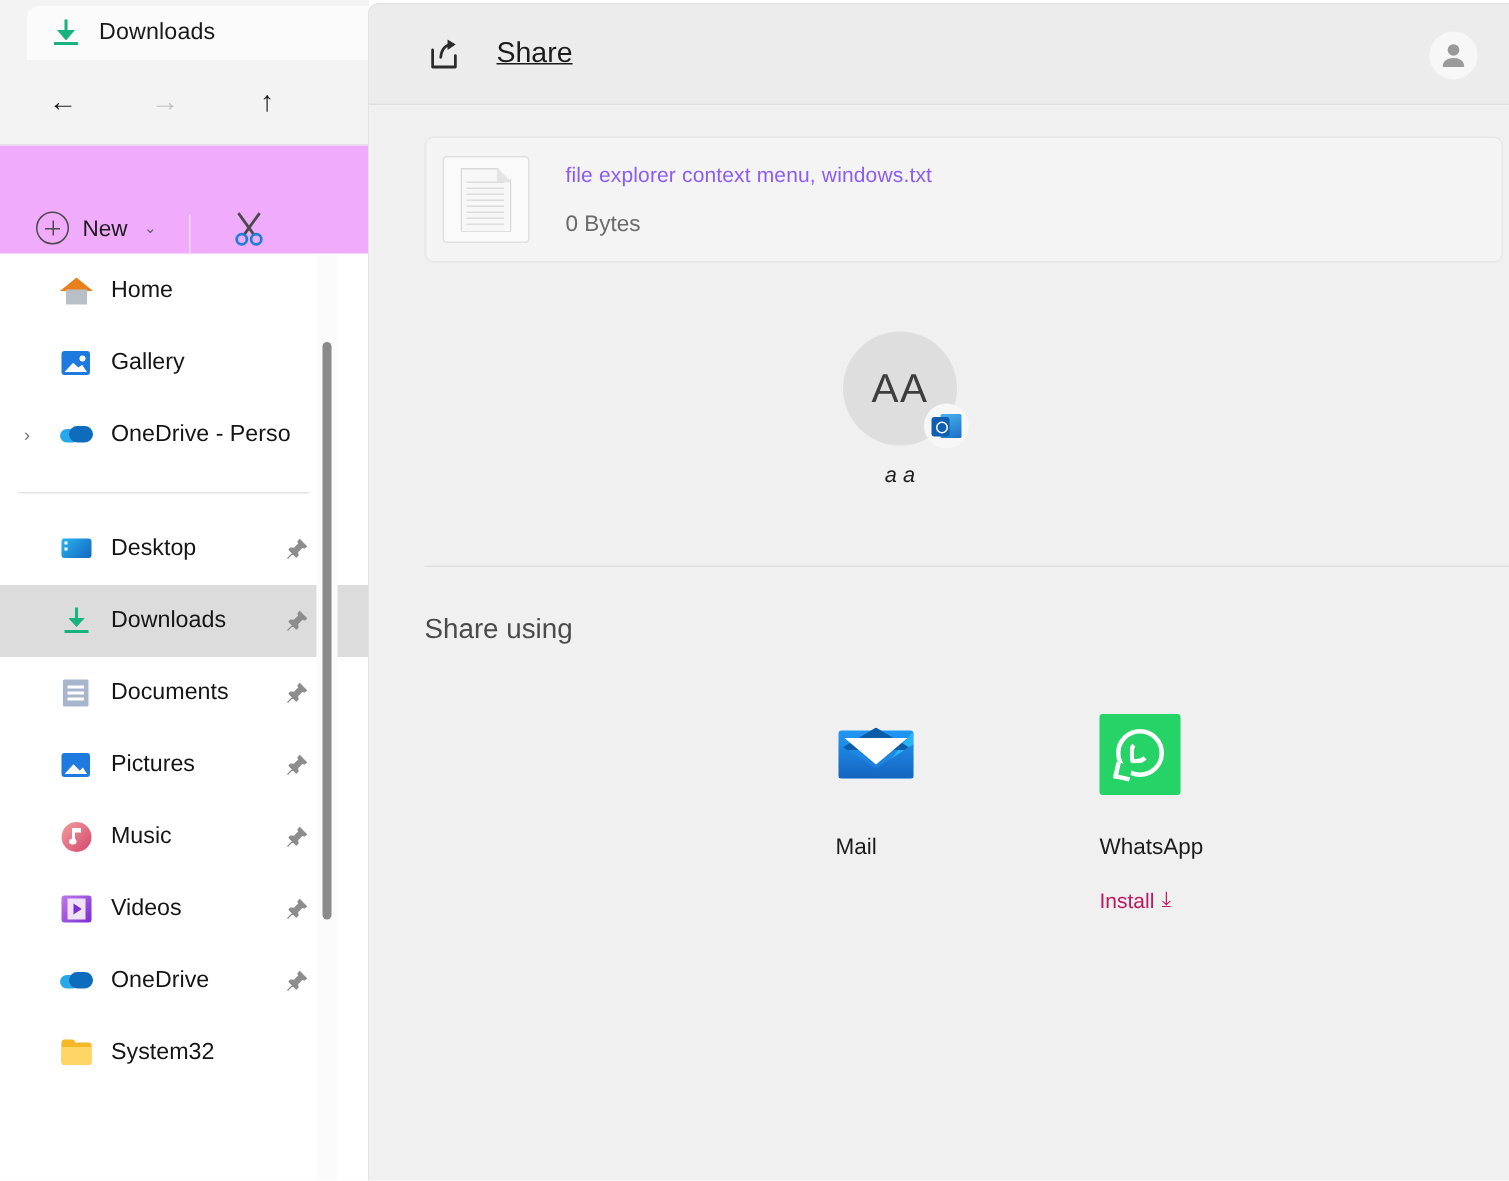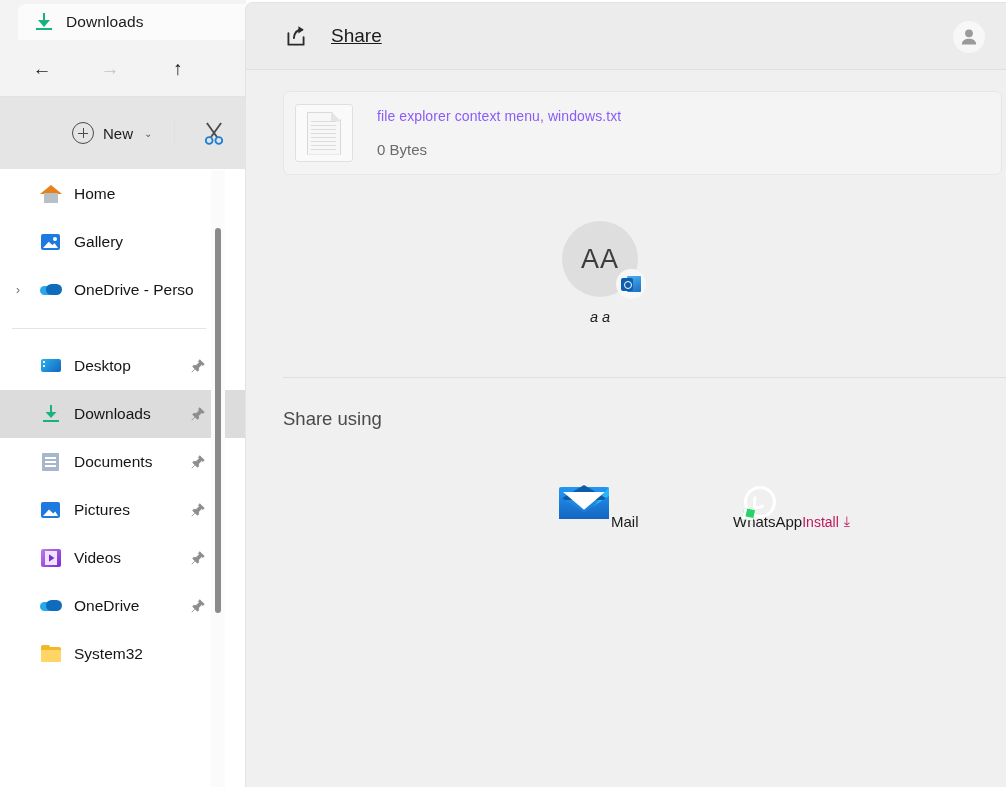--- a/index.html
+++ b/index.html
@@ -46,21 +46,21 @@
     width: 40px; height: 36px; display: flex; align-items: center; justify-content: center;
     color: #1b1b1b; font-size: 19px; line-height: 1;
   }
   .navbtn.disabled { color: #c2c2c2; }
   .nav-sep-line {
     position: absolute; left: 0; top: 96px; width: 246px; height: 1px; background: #e2e2e2;
   }
 
   .toolbar {
     position: absolute; left: 0; top: 97px; width: 246px; height: 72px;
-    background: #e5e5e5; display: flex; align-items: center; padding-left: 48px;
+    background: #f0abfc; display: flex; align-items: flex-end;
   }
   .newbtn {
     display: flex; align-items: center; gap: 9px; margin-left: 24px; height: 34px;
   }
   .plus-circle {
     width: 22px; height: 22px; border: 1.4px solid #4a4a4a; border-radius: 50%;
     position: relative; flex: none;
   }
   .plus-circle::before, .plus-circle::after {
     content: ""; position: absolute; background: #4a4a4a;
@@ -215,21 +215,21 @@
   .contact-name { margin-top: 12px; font-size: 14.5px; color: #1d1d1d; font-style: italic; }
 
   .section-divider {
     position: absolute; left: 37px; top: 374px; width: 724px; height: 1px; background: #dfdfdf;
   }
   .share-using-title {
     position: absolute; left: 37px; top: 405px; font-size: 18.5px; color: #4a4a4a;
   }
 
   .apps { position: absolute; left: 311px; top: 473px; display: flex; gap: 86px; }
-  .app { width: 90px; display: flex; flex-direction: row; align-items: flex-end; }
+  .app { width: 90px; display: flex; flex-direction: column; align-items: flex-start; gap: 12px; }
   .app-icon { width: 54px; height: 54px; position: relative; }
   .app-name { margin-top: 14px; font-size: 15px; color: #1b1b1b; white-space: nowrap; }
   .app-sub { margin-top: 6px; font-size: 14px; color: #be185d; display: flex; align-items: center; gap: 5px; }
 
   .mail-icon .flapback { position: absolute; left: 2px; top: 11px; width: 50px; height: 32px; border-radius: 2px;
     background: linear-gradient(180deg,#2196f3,#1976d2); }
   .mail-icon .right { position: absolute; left: 27px; top: 11px; width: 25px; height: 32px;
     background: #29b6f6; clip-path: polygon(100% 0, 100% 100%, 0 100%); }
   .mail-icon .top { position: absolute; left: 2px; top: 9px; width: 50px; height: 15px; background: #0d5ca8;
     clip-path: polygon(50% 0, 100% 100%, 0 100%); }
@@ -335,20 +335,27 @@
           <div class="side-item">
             <span class="side-icon"><span class="ic-doc"><span class="page"></span><span class="ln" style="top:6px"></span><span class="ln" style="top:10px"></span><span class="ln" style="top:14px"></span></span></span>
             <span class="side-label">Documents</span>
             <span class="pin"><svg width="16" height="16" viewBox="0 0 24 24">
                 <path d="M14.6 2.5 L21.5 9.4 L19.3 11 L17.3 10.2 L12.6 14.9 L13 18.3 L11.3 20 L4 12.7 L5.7 11 L9.1 11.4 L13.8 6.7 L13 4.7 Z M7.8 16.2 L2.5 21.5" fill="#8d8d8d" stroke="#8d8d8d" stroke-width="1.2" stroke-linejoin="round"></path>
               </svg></span>
           </div>
           <div class="side-item">
             <span class="side-icon"><span class="ic-pics"><span class="frame"></span><span class="mount"></span></span></span>
             <span class="side-label">Pictures</span>
+            <span class="pin"><svg width="16" height="16" viewBox="0 0 24 24">
+                <path d="M14.6 2.5 L21.5 9.4 L19.3 11 L17.3 10.2 L12.6 14.9 L13 18.3 L11.3 20 L4 12.7 L5.7 11 L9.1 11.4 L13.8 6.7 L13 4.7 Z M7.8 16.2 L2.5 21.5" fill="#8d8d8d" stroke="#8d8d8d" stroke-width="1.2" stroke-linejoin="round"></path>
+              </svg></span>
+          </div>
+          <div class="side-item">
+            <span class="side-icon"><span class="ic-music"><span class="circ"></span><span class="note"></span><span class="flag"></span><span class="nd"></span></span></span>
+            <span class="side-label">Music</span>
             <span class="pin"><svg width="16" height="16" viewBox="0 0 24 24">
                 <path d="M14.6 2.5 L21.5 9.4 L19.3 11 L17.3 10.2 L12.6 14.9 L13 18.3 L11.3 20 L4 12.7 L5.7 11 L9.1 11.4 L13.8 6.7 L13 4.7 Z M7.8 16.2 L2.5 21.5" fill="#8d8d8d" stroke="#8d8d8d" stroke-width="1.2" stroke-linejoin="round"></path>
               </svg></span>
           </div>
           <div class="side-item">
             <span class="side-icon"><span class="ic-vid"><span class="strip"></span><span class="inner"></span><span class="play"></span></span></span>
             <span class="side-label">Videos</span>
             <span class="pin"><svg width="16" height="16" viewBox="0 0 24 24">
                 <path d="M14.6 2.5 L21.5 9.4 L19.3 11 L17.3 10.2 L12.6 14.9 L13 18.3 L11.3 20 L4 12.7 L5.7 11 L9.1 11.4 L13.8 6.7 L13 4.7 Z M7.8 16.2 L2.5 21.5" fill="#8d8d8d" stroke="#8d8d8d" stroke-width="1.2" stroke-linejoin="round"></path>
               </svg></span>

